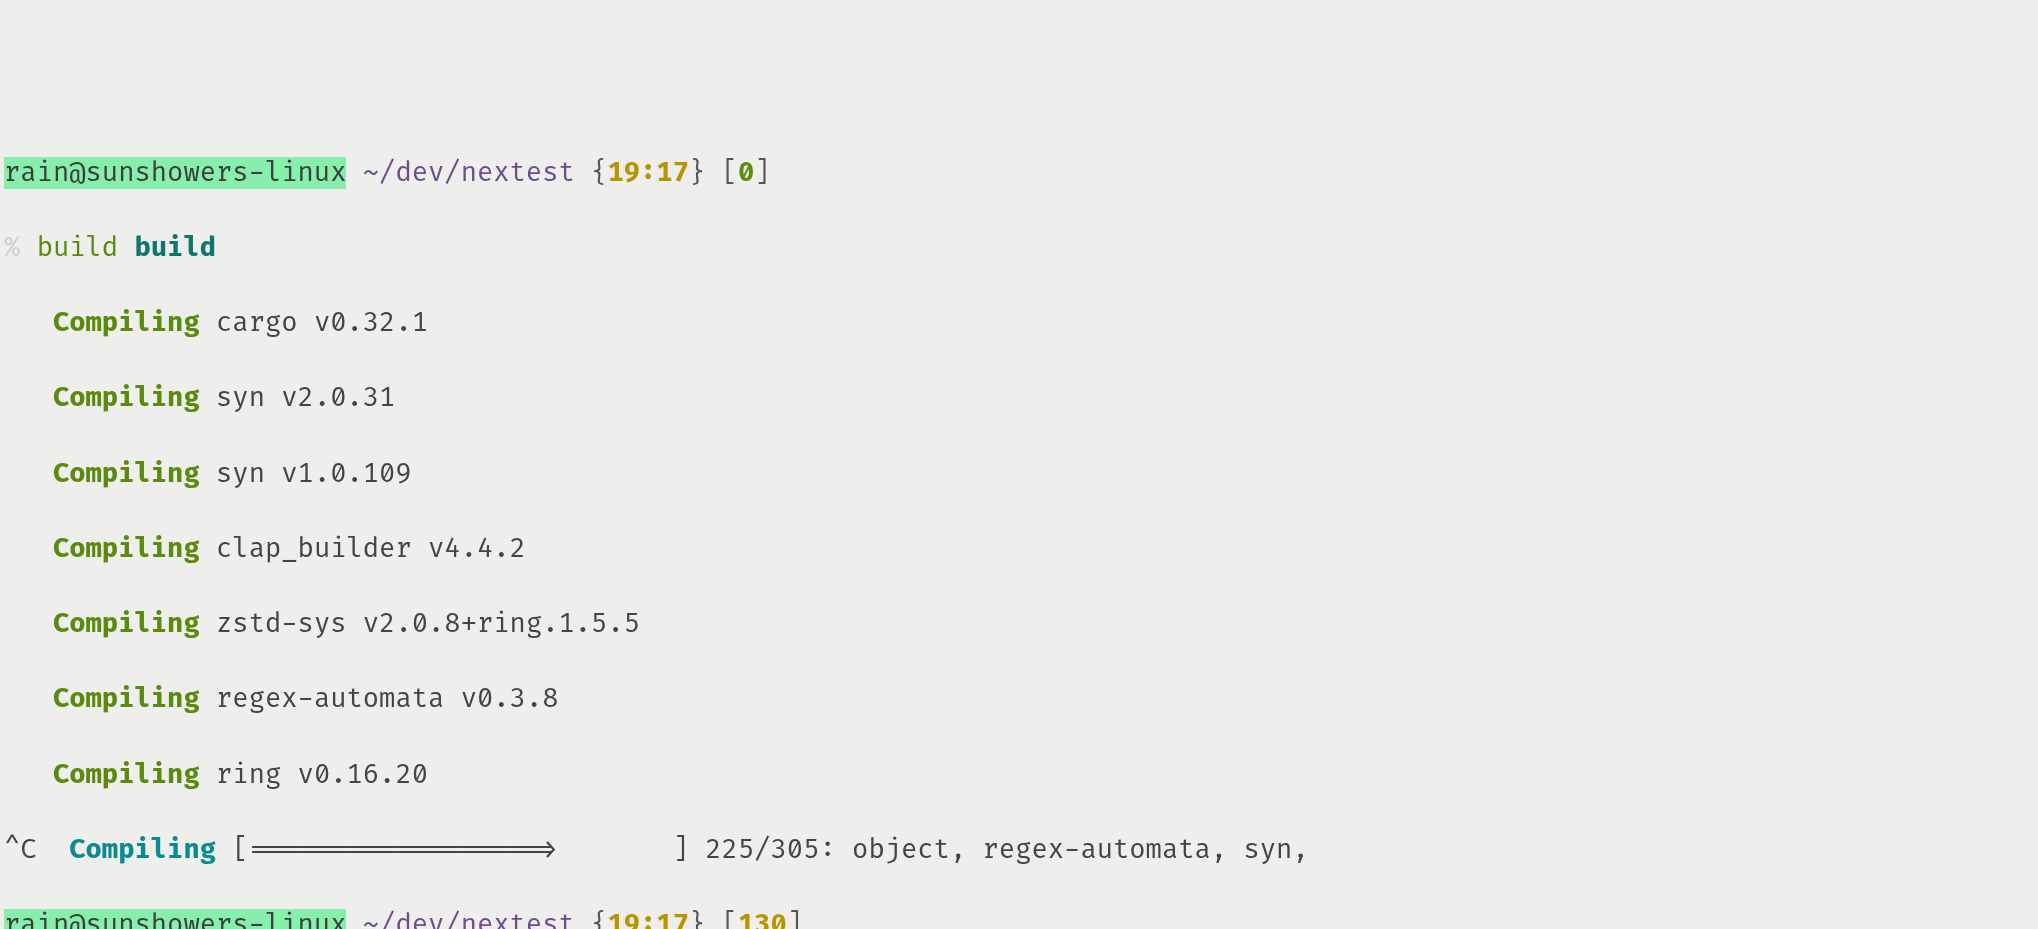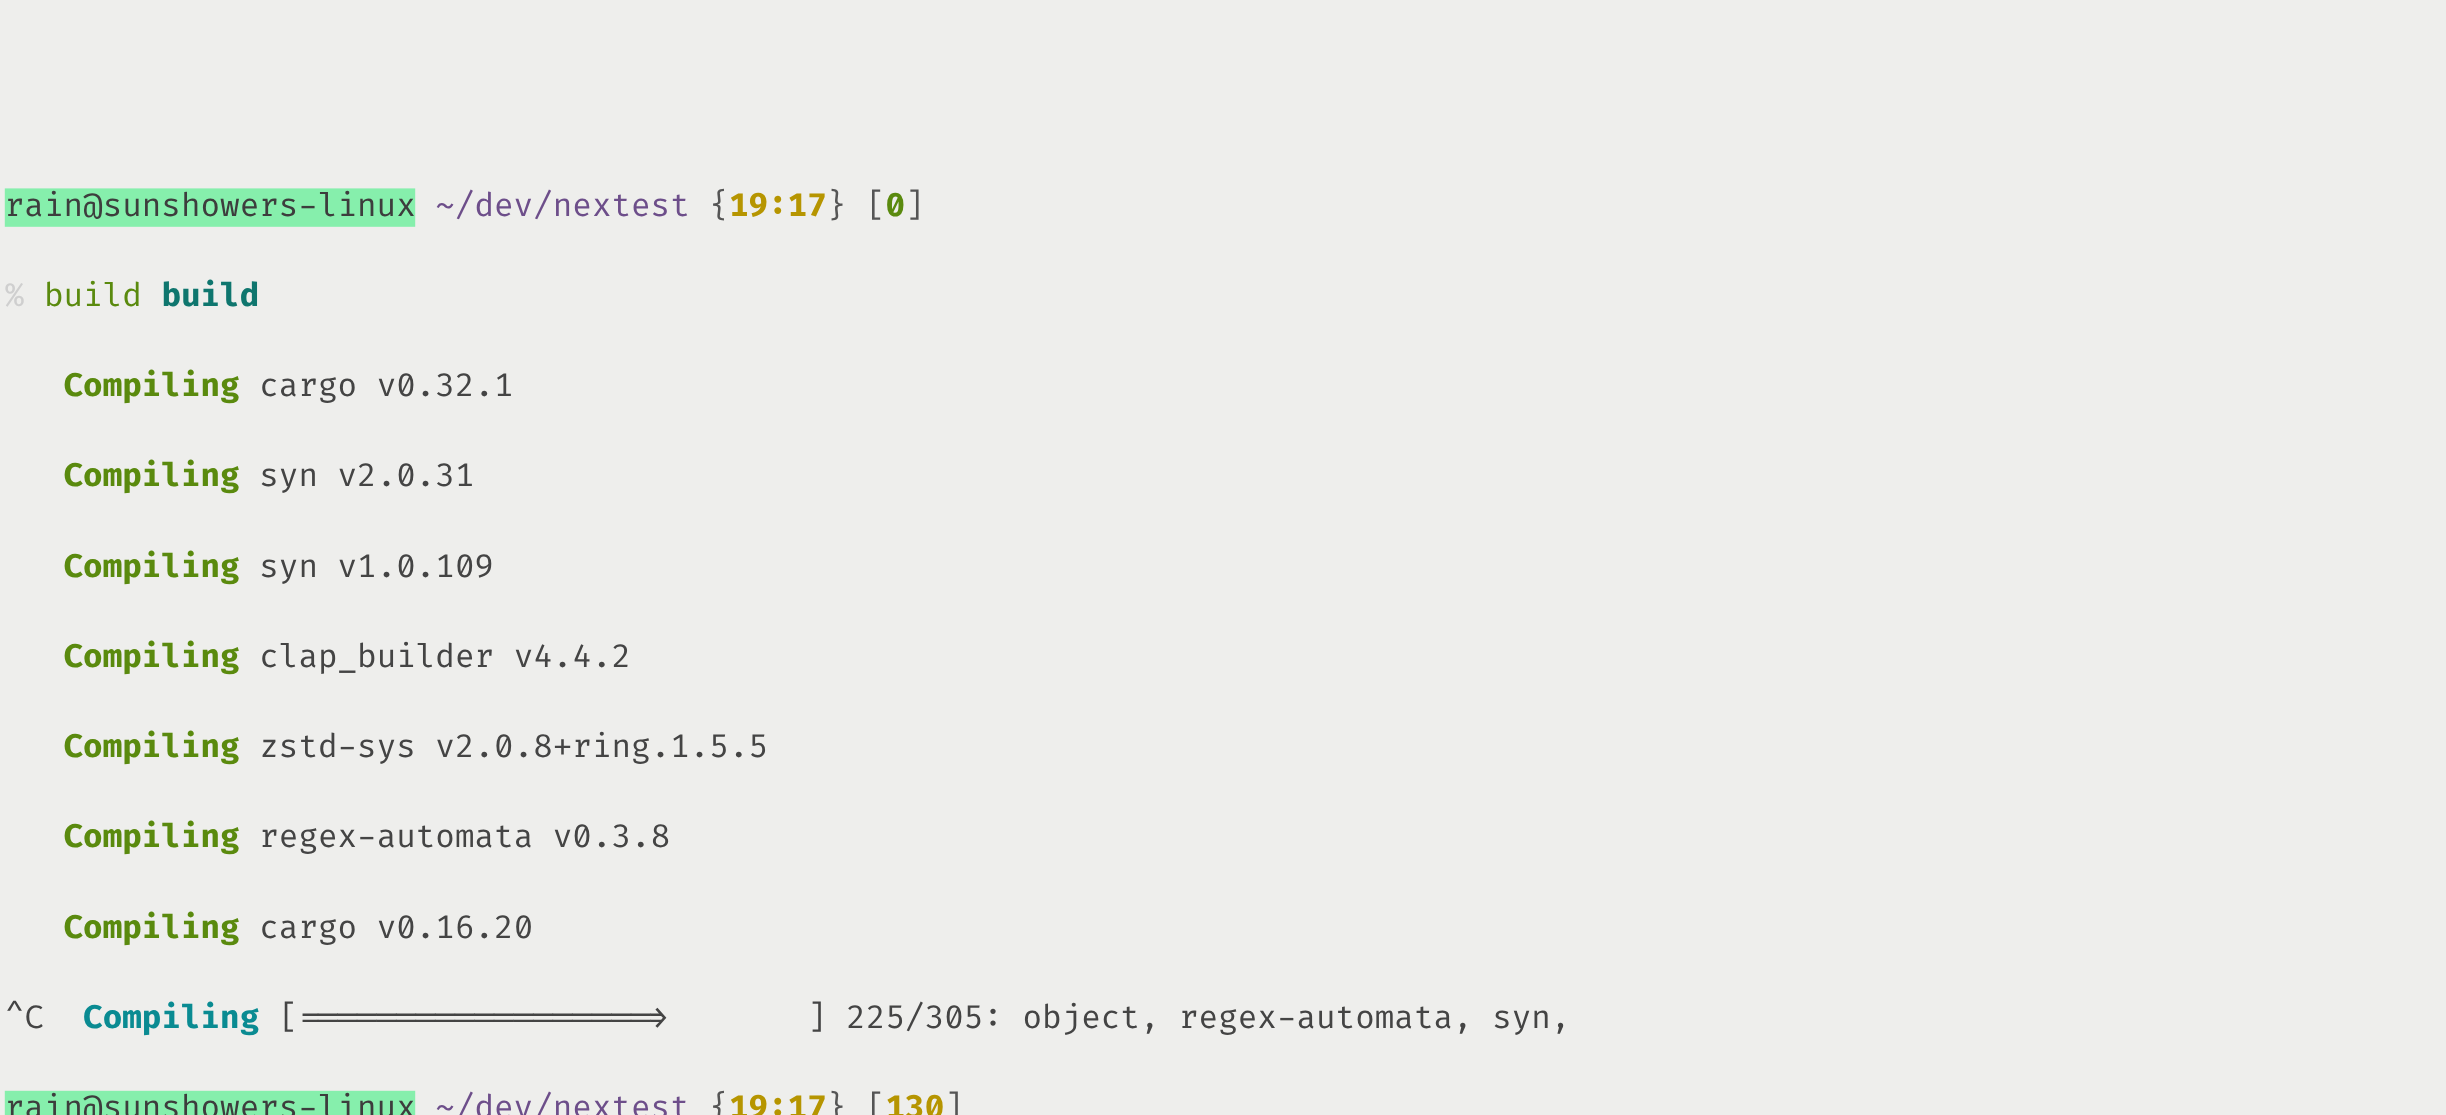--- a/index.html
+++ b/index.html
@@ -38,19 +38,19 @@
 
 
 <span class="line"><span class="host-hi">rain@sunshowers-linux</span> <span class="path">~/dev/nextest</span> <span class="brace">{</span><span class="time">19:17</span><span class="brace">}</span> <span class="bracket">[</span><span class="exit0">0</span><span class="bracket">]</span></span>
 <span class="line"><span class="pct">%</span> <span class="cmd-cargo">build</span> <span class="cmd-arg">build</span></span>
 <span class="line">   <span class="verb-compiling">Compiling</span> <span class="crate">cargo v0.32.1</span></span>
 <span class="line">   <span class="verb-compiling">Compiling</span> <span class="crate">syn v2.0.31</span></span>
 <span class="line">   <span class="verb-compiling">Compiling</span> <span class="crate">syn v1.0.109</span></span>
 <span class="line">   <span class="verb-compiling">Compiling</span> <span class="crate">clap_builder v4.4.2</span></span>
 <span class="line">   <span class="verb-compiling">Compiling</span> <span class="crate">zstd-sys v2.0.8+ring.1.5.5</span></span>
 <span class="line">   <span class="verb-compiling">Compiling</span> <span class="crate">regex-automata v0.3.8</span></span>
-<span class="line">   <span class="verb-compiling">Compiling</span> <span class="crate">cargo v0.16.20</span></span>
+<span class="line">   <span class="verb-compiling">Compiling</span> <span class="crate">ring v0.16.20</span></span>
 <span class="line"><span class="ctrlc">^C</span>  <span class="verb-building">Compiling</span> <span>[</span><span>==================&gt;</span><span>       </span><span>]</span> <span>225/305:</span> <span>object, regex-automata, syn,</span></span>
 <span class="line"><span class="host-hi">rain@sunshowers-linux</span> <span class="path">~/dev/nextest</span> <span class="brace">{</span><span class="time">19:17</span><span class="brace">}</span> <span class="bracket">[</span><span class="exit130">130</span><span class="bracket">]</span></span>
 
 
 
 
 
 </body></html>

